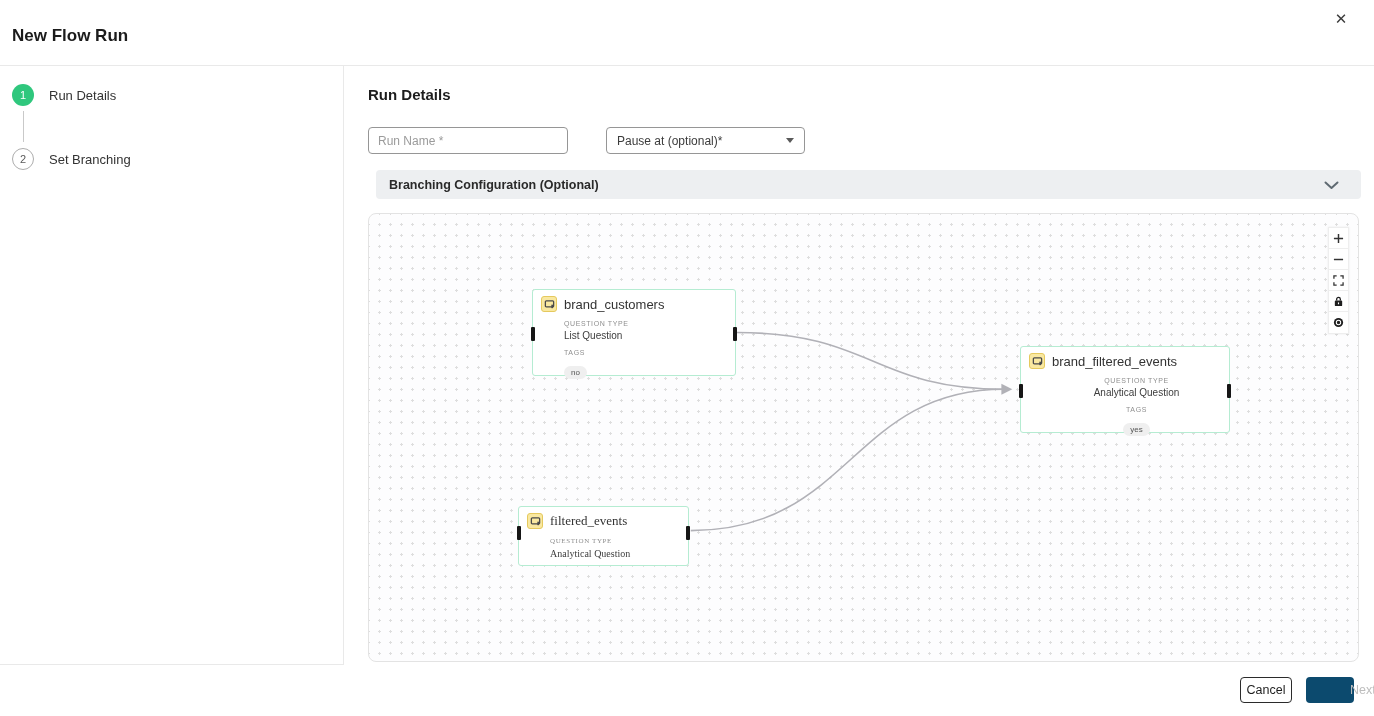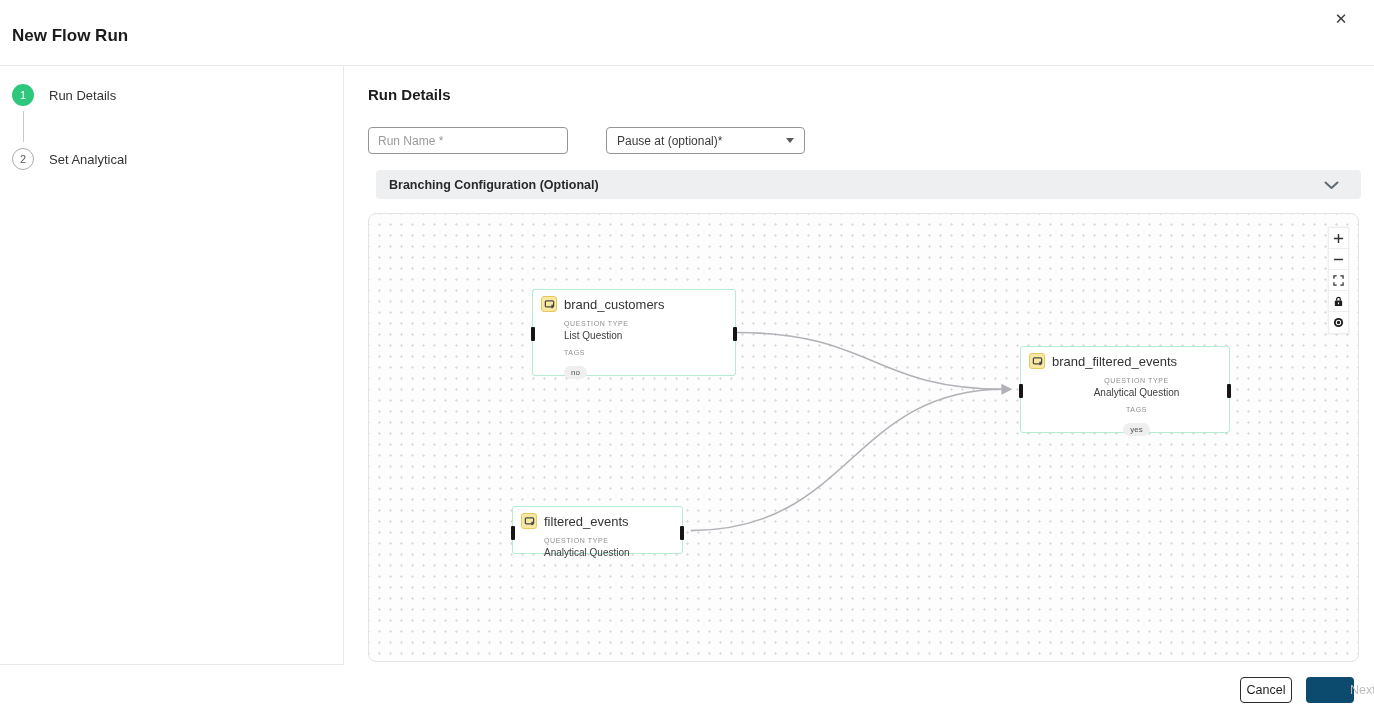--- a/index.html
+++ b/index.html
@@ -46,21 +46,21 @@
   
   .canvas { position: relative; margin-top: 14px; width: 991px; height: 449px;
     border: 1px solid #e3e3e3; border-radius: 8px; background-color: #fdfdfe;
     background-image: radial-gradient(circle, #dedede 1px, transparent 1.2px);
     background-size: 11px 11px; background-position: 5px 5px; overflow: hidden; }
   .edges-svg { position: absolute; left: 0; top: 0; width: 100%; height: 100%; }
 
   .flow-node { position: absolute; background: #fff; border: 1px solid #b5ecd2; border-radius: 3px; cursor: grab; }
   .node-1 { left: 163px; top: 75px; width: 204px; height: 87px; }
   .node-2 { left: 651px; top: 132px; width: 210px; height: 87px; text-align: center; }
-  .node-3 { left: 143px; top: 292px; width: 171px; height: 48px; }
+  .node-3 { left: 149px; top: 292px; width: 171px; height: 60px; font-family: Liberation Serif, serif; }
   .node-header { display: flex; align-items: center; gap: 7px; padding: 6px 8px 0 8px; }
   .node-icon { width: 16px; height: 16px; flex: 0 0 16px; background: #f9e8a0; border: 1px solid #e5c95e;
     border-radius: 3px; display: flex; align-items: center; justify-content: center; }
   .node-title { font-size: 13px; color: #333; }
   .node-body { padding: 4px 8px 0 31px; }
   .node-field-label { font-size: 7px; letter-spacing: 0.6px; color: #8f8f8f; margin-top: 4px; }
   .node-field-value { font-size: 10px; color: #3d3d3d; margin-top: 3px; }
   .node-tags-label { margin-top: 8px; }
   .tag-chip { display: inline-block; margin-top: 10px; background: #efefef; border-radius: 8px;
     padding: 2px 7px; font-size: 8px; color: #555; }
@@ -97,21 +97,21 @@
 <div class="modal-body">
 
   <div class="sidebar">
     <div class="step-row s1">
       <div class="step-circle active">1</div>
       <div class="step-label">Run Details</div>
     </div>
     <div class="step-connector"></div>
     <div class="step-row s2">
       <div class="step-circle pending">2</div>
-      <div class="step-label">Set Analytical</div>
+      <div class="step-label">Set Branching</div>
     </div>
   </div>
 
   <div class="main">
     <div class="main-heading">Run Details</div>
 
     <div class="form-row">
       <input class="run-name-input" type="text" placeholder="Run Name *" style="">
       <div class="pause-select">
         <span>Pause at (optional)*</span>

